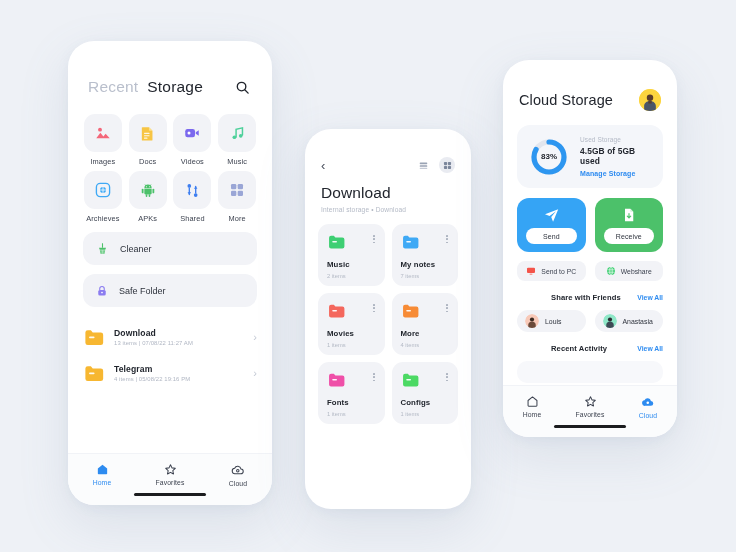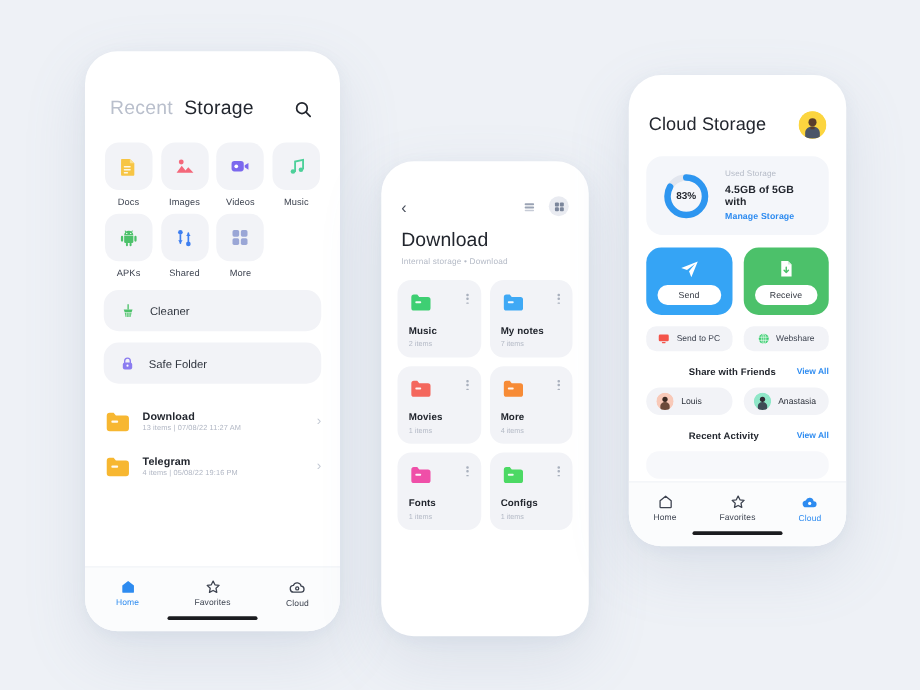--- a/index.html
+++ b/index.html
@@ -387,63 +387,73 @@
           <circle cx="10.5" cy="10.5" r="6.8"></circle>
             <line x1="15.6" y1="15.6" x2="21" y2="21"></line>
         </svg>
       </div>
     </div>
 
     <div class="cat-grid">
 
       <div class="cat-cell">
         <div class="cat-tile">
+          <svg width="18" height="18" viewBox="0 0 24 24">
+            <path d="M3 19l5.5-7.5 4 5 3-3.5L21 19z" fill="#f4677a"></path>
+            <circle cx="8" cy="7.5" r="2.6" fill="#f4677a"></circle>
+          </svg>
+        </div>
+        <span class="cat-label">Images</span>
+      </div>
+
+      <div class="cat-cell">
+        <div class="cat-tile">
           <svg width="17" height="17" viewBox="0 0 24 24">
             <path d="M5 3h9l5 5v13a1 1 0 0 1-1 1H5a1 1 0 0 1-1-1V4a1 1 0 0 1 1-1z" fill="#f7c544"></path>
             <path d="M14 3l5 5h-4a1 1 0 0 1-1-1z" fill="#fde08a"></path>
             <rect x="7" y="11" width="8" height="1.6" rx=".8" fill="#fff" opacity=".85"></rect>
             <rect x="7" y="14.4" width="8" height="1.6" rx=".8" fill="#fff" opacity=".85"></rect>
             <rect x="7" y="17.8" width="5" height="1.6" rx=".8" fill="#fff" opacity=".85"></rect>
           </svg>
         </div>
         <span class="cat-label">Docs</span>
       </div>
 
       <div class="cat-cell">
         <div class="cat-tile">
           <svg width="18" height="18" viewBox="0 0 24 24">
-            <path d="M3 19l5.5-7.5 4 5 3-3.5L21 19z" fill="#f4677a"></path>
-            <circle cx="8" cy="7.5" r="2.6" fill="#f4677a"></circle>
-          </svg>
-        </div>
-        <span class="cat-label">Images</span>
-      </div>
-
-      <div class="cat-cell">
-        <div class="cat-tile">
-          <svg width="18" height="18" viewBox="0 0 24 24">
             <rect x="3" y="6.5" width="13" height="11" rx="3" fill="#7b68ee"></rect>
             <path d="M17 11l4-2.6v7.2L17 13z" fill="#7b68ee"></path>
             <circle cx="8" cy="12" r="2" fill="#fff"></circle>
           </svg>
         </div>
         <span class="cat-label">Videos</span>
       </div>
 
       <div class="cat-cell">
         <div class="cat-tile">
           <svg width="17" height="17" viewBox="0 0 24 24">
             <path d="M10 17V6l9-2v10" stroke="#4dd09a" stroke-width="2.1" fill="none" stroke-linecap="round"></path>
             <circle cx="7.6" cy="17.3" r="2.6" fill="#4dd09a"></circle>
             <circle cx="16.6" cy="15.3" r="2.6" fill="#4dd09a"></circle>
           </svg>
         </div>
         <span class="cat-label">Music</span>
       </div>
 
+      <div class="cat-cell">
+        <div class="cat-tile">
+          <svg width="18" height="18" viewBox="0 0 24 24" fill="none">
+            <rect x="3.2" y="3.2" width="17.6" height="17.6" rx="5" stroke="#3fa9f5" stroke-width="1.8"></rect>
+            <circle cx="12" cy="12" r="4" fill="#3fa9f5"></circle>
+            <path d="M12 8.5v7M8.6 12h6.8" stroke="#fff" stroke-width="1.1" stroke-linecap="round"></path>
+          </svg>
+        </div>
+        <span class="cat-label">Archieves</span>
+      </div>
 
       <div class="cat-cell">
         <div class="cat-tile">
           <svg width="16" height="16" viewBox="0 0 24 24">
             <path d="M6.5 10h11v7a1.6 1.6 0 0 1-1.6 1.6H8.1A1.6 1.6 0 0 1 6.5 17z" fill="#4cc16a"></path>
             <path d="M6.5 9.3a5.5 5.5 0 0 1 11 0z" fill="#4cc16a"></path>
             <rect x="2.6" y="10" width="2.7" height="7" rx="1.35" fill="#4cc16a"></rect>
             <rect x="18.7" y="10" width="2.7" height="7" rx="1.35" fill="#4cc16a"></rect>
             <rect x="8.6" y="18.4" width="2.4" height="4.2" rx="1.2" fill="#4cc16a"></rect>
             <rect x="13" y="18.4" width="2.4" height="4.2" rx="1.2" fill="#4cc16a"></rect>
@@ -727,21 +737,21 @@
     <div class="storage-card">
       <span class="donut">
         <svg width="40" height="40" viewBox="0 0 40 40">
           <circle cx="20" cy="20" r="15" fill="none" stroke="#e2e6ee" stroke-width="5.2"></circle>
           <circle cx="20" cy="20" r="15" fill="none" stroke="#2d96f0" stroke-width="5.2" stroke-linecap="round" stroke-dasharray="78.2 94.2" transform="rotate(-90 20 20)"></circle>
         </svg>
         <span class="donut-pct">83%</span>
       </span>
       <span class="storage-txt">
         <span class="storage-cap" style="display:block">Used Storage</span>
-        <span class="storage-val" style="display:block">4.5GB of 5GB with</span>
+        <span class="storage-val" style="display:block">4.5GB of 5GB used</span>
         <span class="storage-link" style="display:block">Manage Storage</span>
       </span>
     </div>
 
     <div class="action-row">
       <div class="action-card send">
         <span>
           <svg width="17" height="17" viewBox="0 0 24 24">
             <path d="M21.5 3 2.8 10.4l6.5 2.3 9-6.8-6.7 8.1 2.6 6.9z" fill="#fff"></path>
           </svg>

